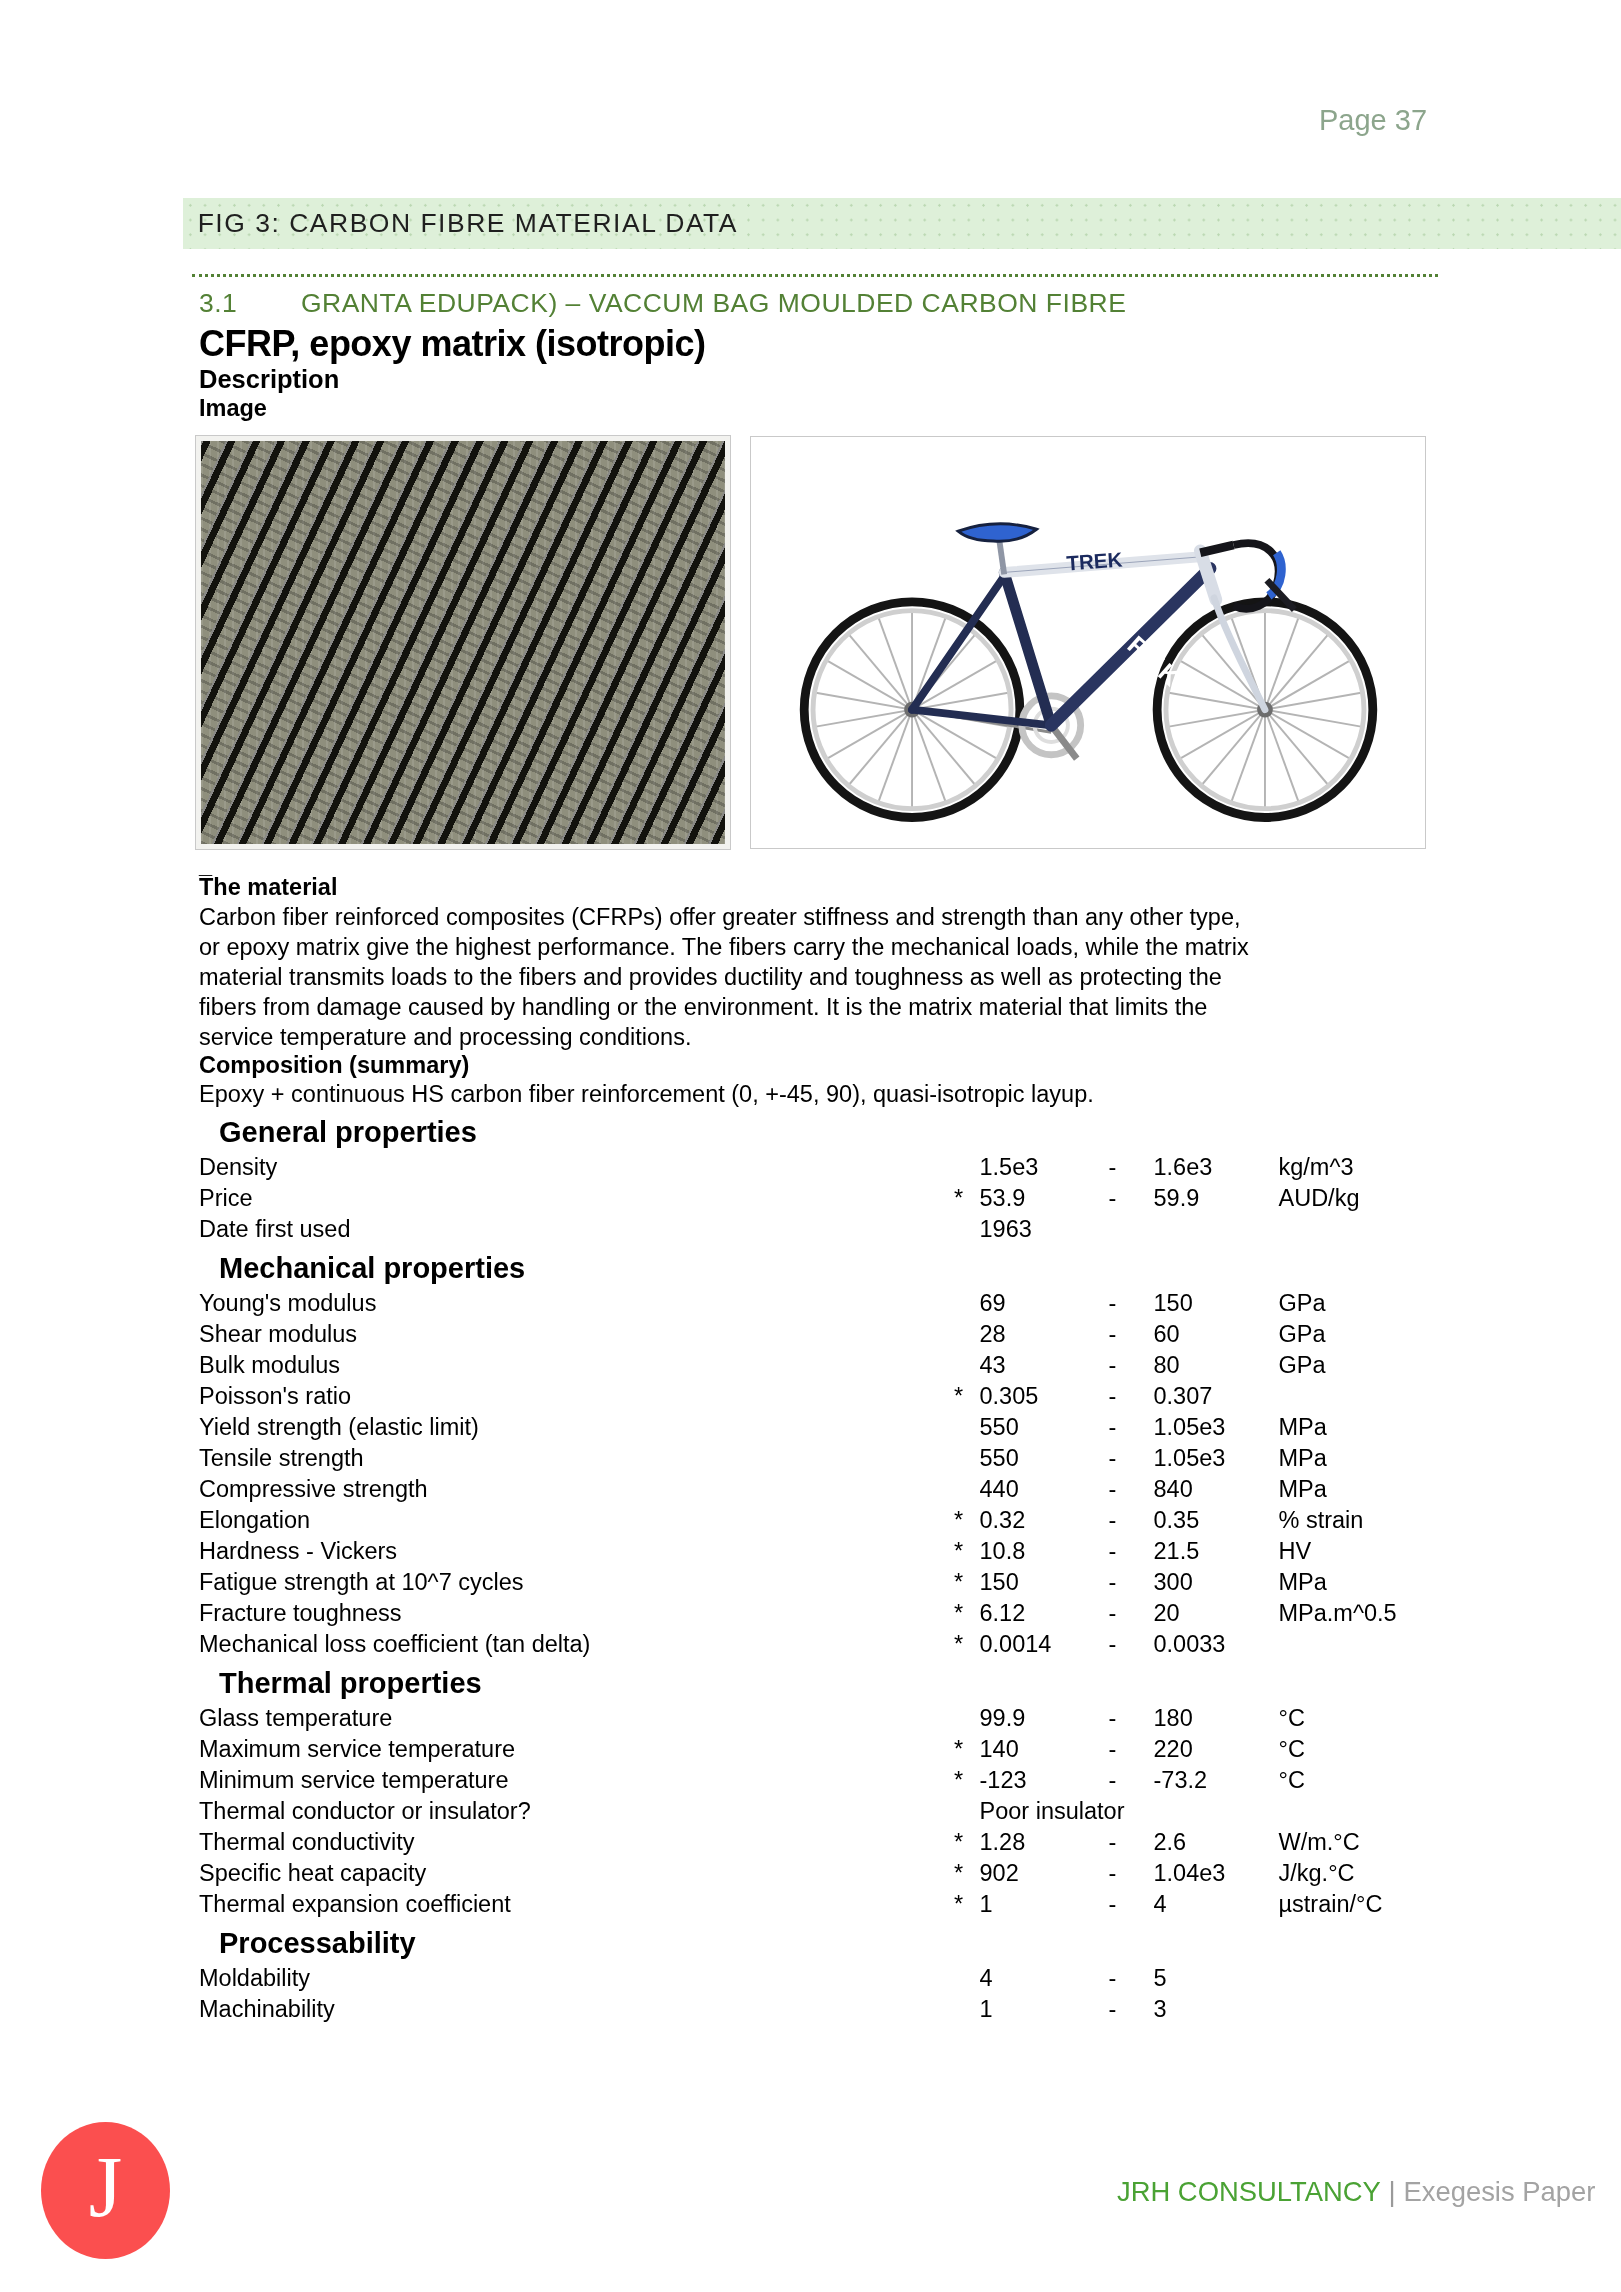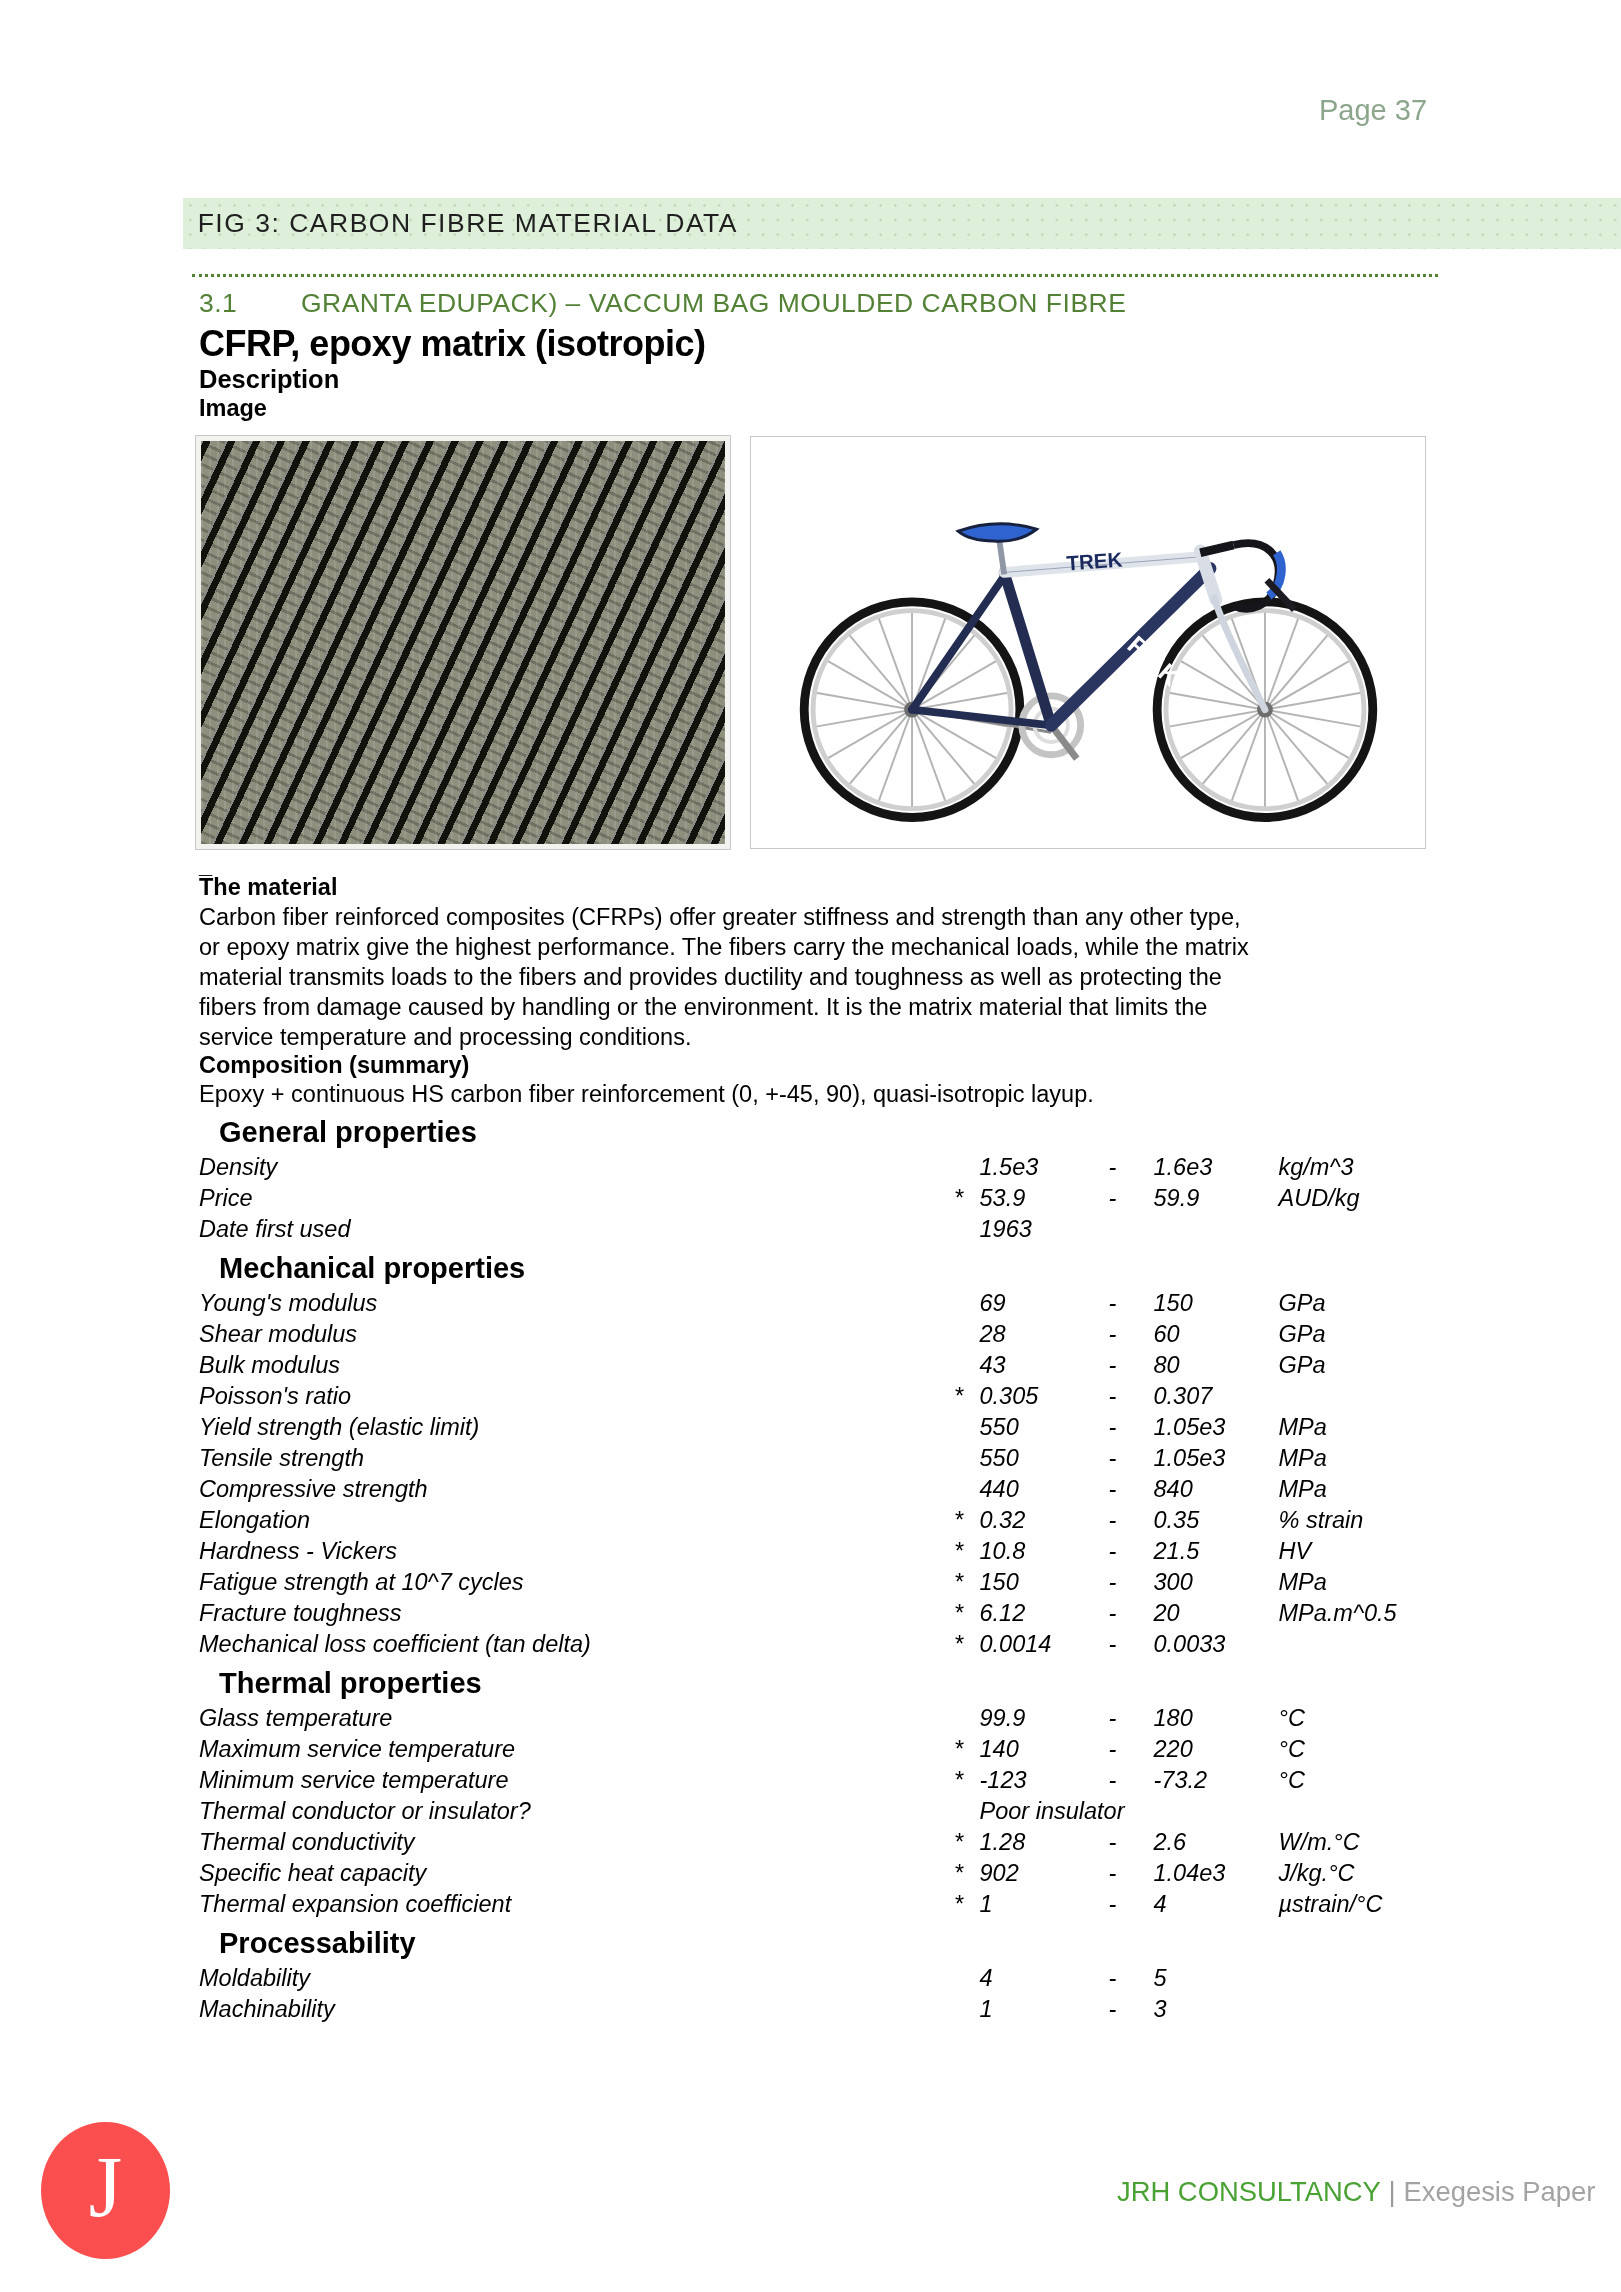--- a/index.html
+++ b/index.html
@@ -3,21 +3,21 @@
 <meta charset="utf-8">
 <style>
   html,body { margin:0; padding:0; background:#ffffff; }
   .page {
     position:relative; width:1621px; height:2293px; background:#ffffff;
     font-family:"Liberation Sans", sans-serif; color:#000; overflow:hidden;
   }
 
   
   .page-number {
-    position:absolute; top:94px; left:1319px; width:118px;
+    position:absolute; top:104px; left:1319px; width:118px;
     font-size:29px; color:#8ca58c; text-align:left;
   }
 
   
   .fig-banner {
     position:absolute; left:183px; top:198px; width:1442px; height:51px;
     background-color:#def0d9;
     background-image:radial-gradient(rgba(120,170,105,0.35) 1.2px, transparent 1.4px);
     background-size:14.7px 14.7px;
     display:flex; align-items:center; padding-left:14.7px; box-sizing:border-box;
@@ -60,21 +60,21 @@
   }
   .img-frame.bike svg { display:block; }
 
   .underscore { font-size:23.5px; line-height:17.6px; margin-top:7.8px; font-weight:bold; }
   .para-line { font-size:23.5px; line-height:30px; white-space:nowrap; }
   .body-line { font-size:23.5px; line-height:30px; white-space:nowrap; }
 
   .prop-heading { font-size:29px; font-weight:bold; line-height:39px; margin-top:3.9px;margin-left:20px; }
   .prop-row {
     display:grid; grid-template-columns:755px 25.5px 129px 45px 125px auto;
-    font-size:23.5px; line-height:31px;font-style:italic;
+    font-size:23.5px; line-height:31px;
   }
   .prop-row div { white-space:nowrap; }
   .c-star { text-align:left; }
 
   
   .logo {
     position:absolute; left:41px; top:2122px; width:129px; height:137px;
     background:#fb4f4f; border-radius:50%;
     display:flex; align-items:center; justify-content:center;
   }

